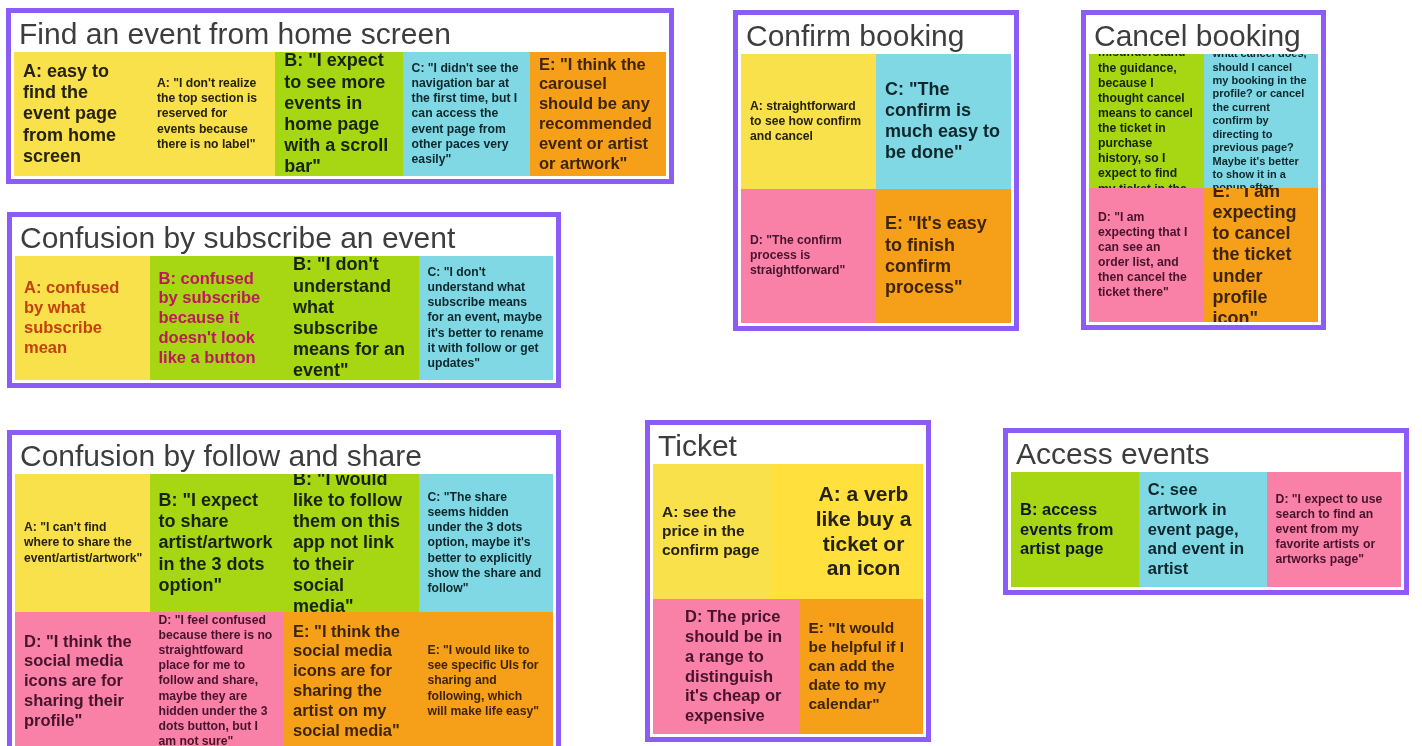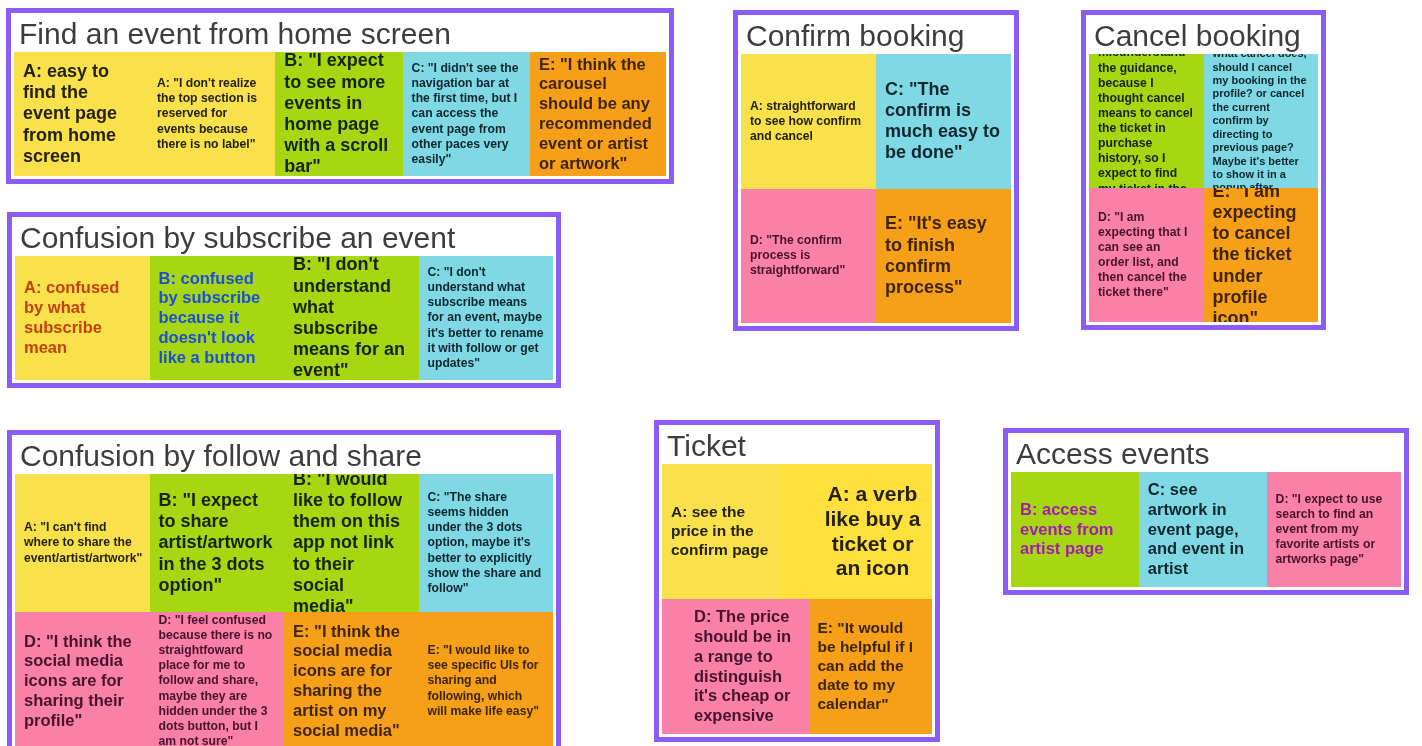--- a/index.html
+++ b/index.html
@@ -56,21 +56,21 @@
   .sz-ml{font-size:16.5px;line-height:1.2;}
   .sz-md{font-size:15.5px;line-height:1.22;}
   .sz-sm{font-size:12.2px;line-height:1.24;}
   .sz-xs{font-size:11px;line-height:1.22;}
   
   .g0{left:6px;   top:8px;   width:668px; height:176px;}
   .g1{left:7px;   top:212px; width:554px; height:176px;}
   .g2{left:7px;   top:430px; width:554px; height:328px;}
   .g3{left:733px; top:10px;  width:286px; height:321px;}
   .g4{left:1081px;top:10px;  width:245px; height:320px;}
-  .g5{left:645px; top:420px; width:286px; height:322px;margin-left:9px;}
+  .g5{left:645px; top:420px; width:286px; height:322px;}
   .g6{left:1003px;top:428px; width:406px; height:167px;}
 </style>
 </head>
 <body>
 
 <div class="board">
 
   <div class="group g0">
     <div class="group-title">Find an event from home screen</div>
     <div class="notes-wrap">
@@ -94,21 +94,21 @@
       </div>
   </div>
 
   <div class="group g1">
     <div class="group-title">Confusion by subscribe an event</div>
     <div class="notes-wrap">
         <div class="note-row">
           <div class="note sz-ml" style="background: rgb(248, 225, 75); color: #c2410c;">
             <div class="txt">A: confused by what subscribe mean</div>
           </div>
-          <div class="note sz-ml" style="background: rgb(167, 215, 19); color: #1d4ed8;">
+          <div class="note sz-ml" style="background: rgb(167, 215, 19); color: #be185d;">
             <div class="txt">B: confused by subscribe because it doesn't look like a button</div>
           </div>
           <div class="note sz-lg" style="background: rgb(167, 215, 19); color: rgb(23, 35, 10);">
             <div class="txt">B: "I don't understand what subscribe means for an event"</div>
           </div>
           <div class="note sz-sm" style="background: rgb(127, 216, 227); color: rgb(13, 39, 45);">
             <div class="txt">C: "I don't understand what subscribe means for an event, maybe it's better to rename it with follow or get updates"</div>
           </div>
         </div>
       </div>
@@ -211,21 +211,21 @@
             <div class="txt">E: "It would be helpful if I can add the date to my calendar"</div>
           </div>
         </div>
       </div>
   </div>
 
   <div class="group g6">
     <div class="group-title">Access events</div>
     <div class="notes-wrap">
         <div class="note-row">
-          <div class="note sz-ml" style="background: rgb(167, 215, 19); color: #a21caf;">
+          <div class="note sz-ml" style="background: rgb(167, 215, 19); color: #0f172a;">
             <div class="txt">B: access events from artist page</div>
           </div>
           <div class="note sz-ml" style="background: rgb(127, 216, 227); color: rgb(13, 39, 45);">
             <div class="txt">C: see artwork in event page, and event in artist</div>
           </div>
           <div class="note sz-sm" style="background: rgb(249, 128, 167); color: rgb(71, 19, 43); flex-grow: 1.06;">
             <div class="txt">D: "I expect to use search to find an event from my favorite artists or artworks page"</div>
           </div>
         </div>
       </div>

